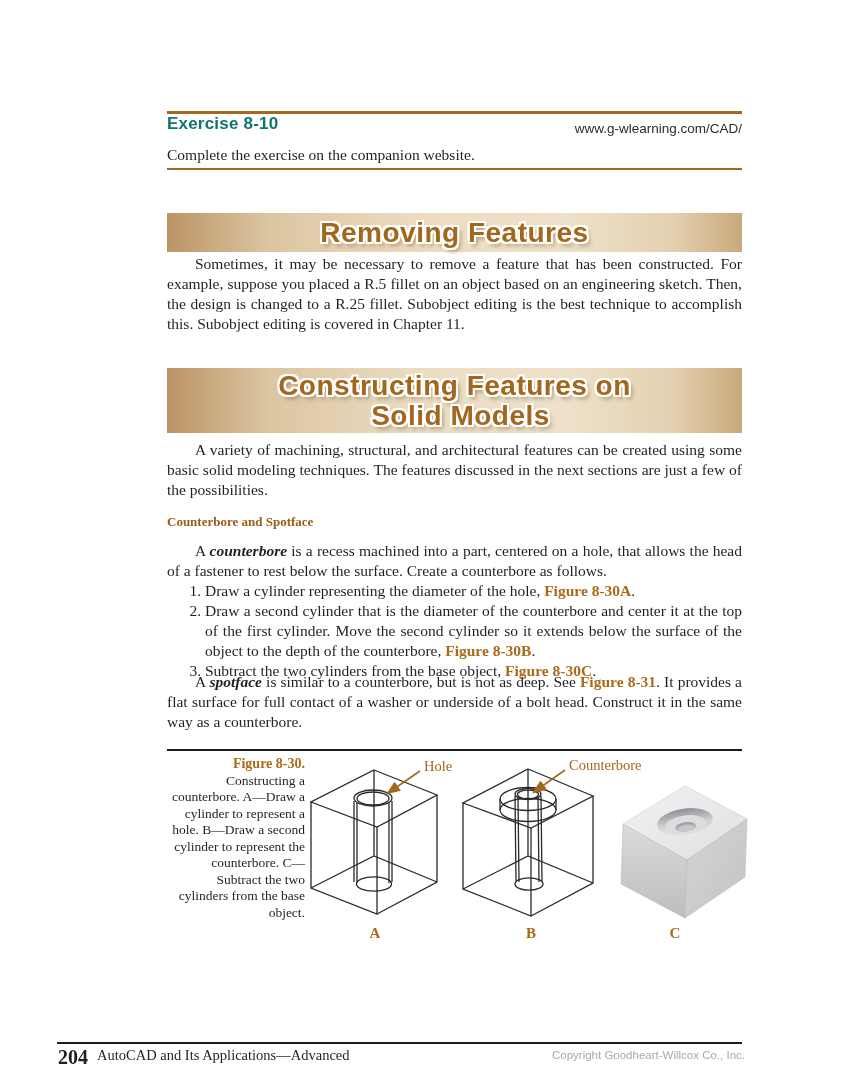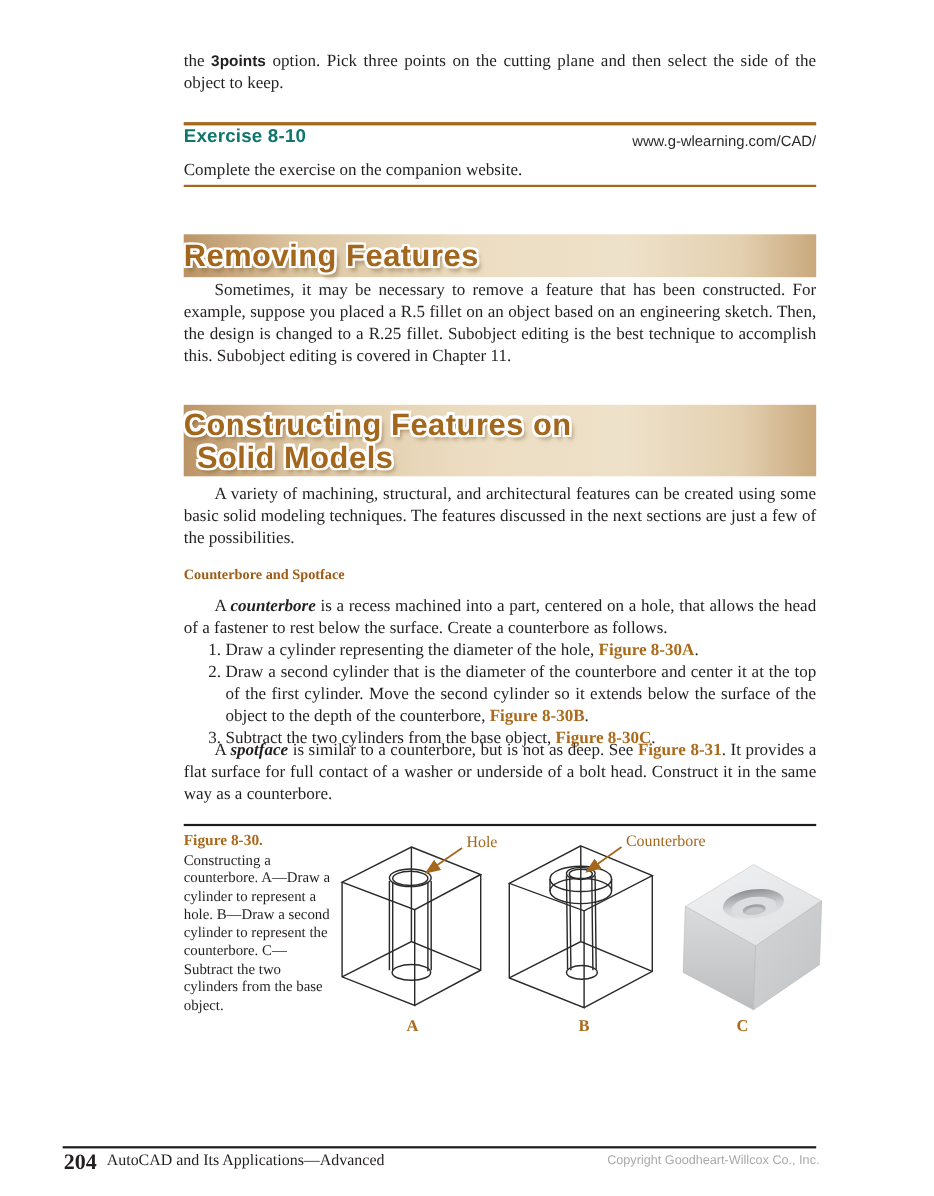--- a/index.html
+++ b/index.html
@@ -11,21 +11,21 @@
   .seg-cmd{font-family:"Liberation Sans", sans-serif;font-weight:bold;font-size:14px;}
   .seg-term{font-weight:bold;font-style:italic;}
   .seg-figref{font-weight:bold;color:#aa6a1b;}
   .rule-accent{background:#a4671e;}
   .rule-dark{background:#1d1d1b;}
   .ex-title{font-family:"Liberation Sans", sans-serif;font-weight:bold;
             font-size:17px;color:#0f766e;letter-spacing:.2px;}
   .ex-url{font-family:"Liberation Sans", sans-serif;font-size:13.5px;color:#2b2b2b;}
   .banner{left:167px;width:575px;
           background:linear-gradient(90deg,#bb9466 0%,#dcc6a2 18%,#ecddc2 45%,#eee1c9 70%,#e3d0b0 88%,#c9a87c 100%);
-          font-family:"Liberation Sans", sans-serif;font-weight:bold;
+          text-align:center;font-family:"Liberation Sans", sans-serif;font-weight:bold;
           color:#a3661d;letter-spacing:.5px;}
   .banner .bt{display:block;
           text-shadow:-2px -2px 0 #fff,2px -2px 0 #fff,-2px 2px 0 #fff,2px 2px 0 #fff,
                       -2px 0 0 #fff,2px 0 0 #fff,0 -2px 0 #fff,0 2px 0 #fff,
                       3px 4px 4px rgba(101,67,24,.5);}
   .subhead{font-size:13px;font-weight:bold;color:#9d5c17;}
   .step{position:relative;padding-left:38px;}
   .step-num{position:absolute;left:16px;width:18px;text-align:right;}
   .caption{font-size:13.5px;line-height:16.5px;}
   .caption-title{font-size:14px;font-weight:bold;color:#aa6a1b;}
@@ -33,21 +33,20 @@
   .fig-letter{font-size:15px;font-weight:bold;color:#aa6a1b;text-align:center;}
   .footer-num{font-size:20px;font-weight:bold;}
   .footer-title{font-size:14.5px;}
   .footer-copy{font-family:"Liberation Sans", sans-serif;font-size:11.5px;color:#a7a9ac;text-align:right;}
 </style>
 </head>
 <body>
 
 <div class="page">
 
-  <p class="abs body-text" style="left:167px;top:45px;width:575px;margin:0;"><span>the </span><span class="seg-cmd">3points</span><span> option. Pick three points on the cutting plane and then select the side of the object to keep.</span></p>
 
   <div class="abs rule-accent" style="left:167px;top:111px;width:575px;height:3px;"></div>
   <div class="abs ex-title" style="left:167px;top:114px;">Exercise 8-10</div>
   <div class="abs ex-url" style="left:467px;top:121px;width:275px;text-align:right;">www.g-wlearning.com/CAD/</div>
   <div class="abs body-text" style="left:167px;top:145px;width:575px;text-align:left;">Complete the exercise on the companion website.</div>
   <div class="abs rule-accent" style="left:167px;top:168px;width:575px;height:2px;"></div>
 
   <div class="abs banner" style="top:213px;height:39px;">
     <span class="bt" style="font-size:28px;line-height:39px;">Removing Features</span>
   </div>
@@ -71,21 +70,21 @@
       <span><span>Draw a second cylinder that is the diameter of the counterbore and center it at the top of the first cylinder. Move the second cylinder so it extends below the surface of the object to the depth of the counterbore, </span><span class="seg-figref">Figure 8-30B</span><span>.</span></span>
     </div>
     <div class="step body-text">
       <span class="step-num">3.</span>
       <span><span>Subtract the two cylinders from the base object, </span><span class="seg-figref">Figure 8-30C</span><span>.</span></span>
     </div>
   </div>
   <p class="abs body-text indent" style="left:167px;top:672px;width:575px;margin:0;"><span>A </span><span class="seg-term">spotface</span><span> is similar to a counterbore, but is not as deep. See </span><span class="seg-figref">Figure 8-31</span><span>. It provides a flat surface for full contact of a washer or underside of a bolt head. Construct it in the same way as a counterbore.</span></p>
 
   <div class="abs rule-dark" style="left:167px;top:749px;width:575px;height:2px;"></div>
-  <div class="abs caption" style="left:167px;top:756px;width:138px;">
+  <div class="abs caption" style="left:167px;top:756px;width:138px;text-align:right;">
     <span class="caption-title">Figure 8-30.</span><br>
     <span>Constructing a counterbore. A—Draw a cylinder to represent a hole. B—Draw a second cylinder to represent the counterbore. C—Subtract the two cylinders from the base object.</span>
   </div>
 
   <svg class="abs" style="left:303px;top:765px;" width="144" height="158" viewBox="0 0 144 158">
     <g stroke="#2a2a2a" stroke-width="1.3" fill="none">
       <path d="M71,5 L134,30 L74,62 L8,37 Z"></path>
       <path d="M8,37 L8,123 L74,149 L74,62"></path>
       <path d="M134,30 L134,117 L74,149"></path>
       <path d="M71,5 L71,91 M8,123 L71,91 L134,117"></path>

